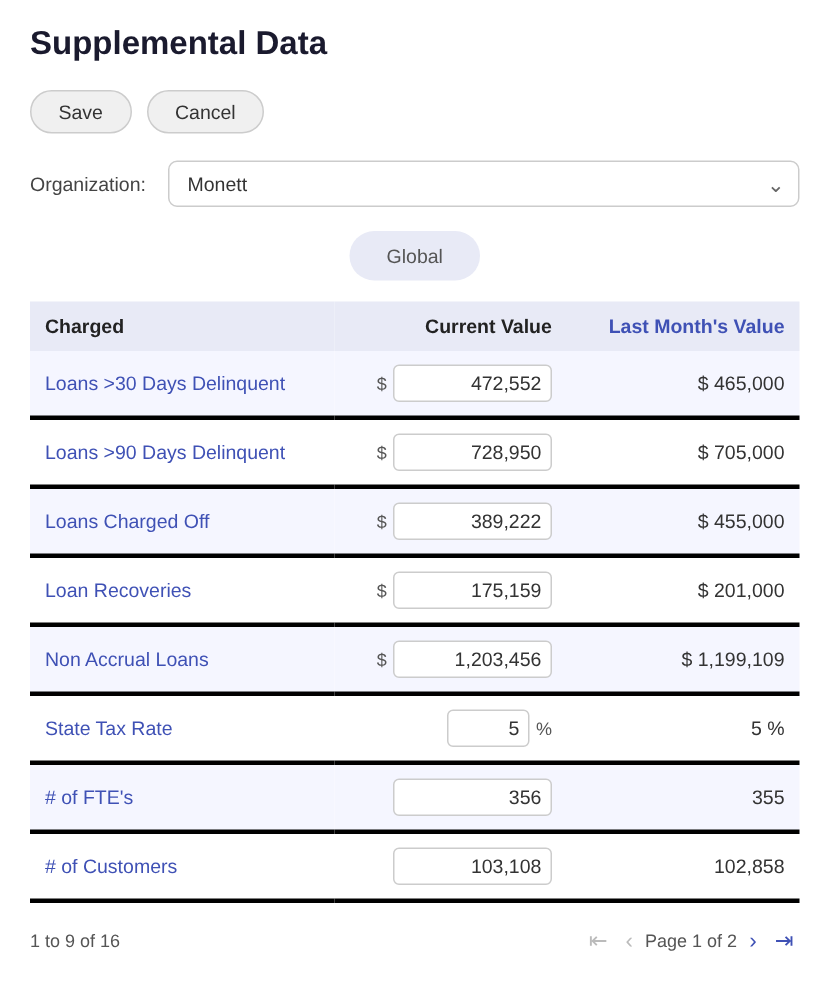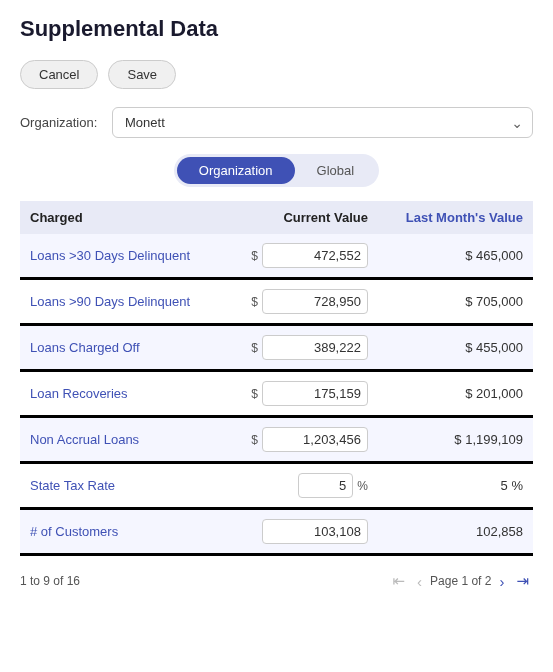--- a/index.html
+++ b/index.html
@@ -169,37 +169,36 @@
     }
     .pag-btn.disabled { color: #bbb; cursor: default; }
     .pag-text { font-size: 12px; color: #555; }
   </style>
 </head>
 <body>
 
 <h1 class="page-title">Supplemental Data</h1>
 
 <div class="toolbar">
+  <button class="btn">Save</button>
   <button class="btn">Cancel</button>
-  <button class="btn">Save</button>
 </div>
 
 <div class="org-row">
   <span class="org-label">Organization:</span>
   <div class="org-select-wrapper">
     <select class="org-select">
       <option>Monett</option>
       <option>Other Org</option>
     </select>
     <span class="org-select-arrow">⌄</span>
   </div>
 </div>
 
 <div class="tab-group">
-  <button class="tab-btn active">Organization</button>
   <button class="tab-btn">Global</button>
 </div>
 
 <table>
   <thead>
     <tr>
       <th>Charged</th>
       <th class="right">Current Value</th>
       <th class="right" style="color:#3f51b5;">Last Month's Value</th>
     </tr>
@@ -259,20 +258,29 @@
         <td class="account-name">State Tax Rate</td>
         <td style="text-align: right;">
           <div class="input-group">
             <input type="text" class="value-input narrow" value="5" style="">
             <span class="pct-symbol">%</span>
           </div>
         </td>
         <td class="last-val right">5 %</td>
       </tr>
       <tr>
+        <td class="account-name"># of FTE's</td>
+        <td style="text-align: right;">
+          <div class="input-group">
+            <input type="text" class="value-input" value="356" style="">
+          </div>
+        </td>
+        <td class="last-val right">355</td>
+      </tr>
+      <tr>
         <td class="account-name"># of Customers</td>
         <td style="text-align: right;">
           <div class="input-group">
             <input type="text" class="value-input" value="103,108" style="">
           </div>
         </td>
         <td class="last-val right">102,858</td>
       </tr>
     </tbody>
 </table>

